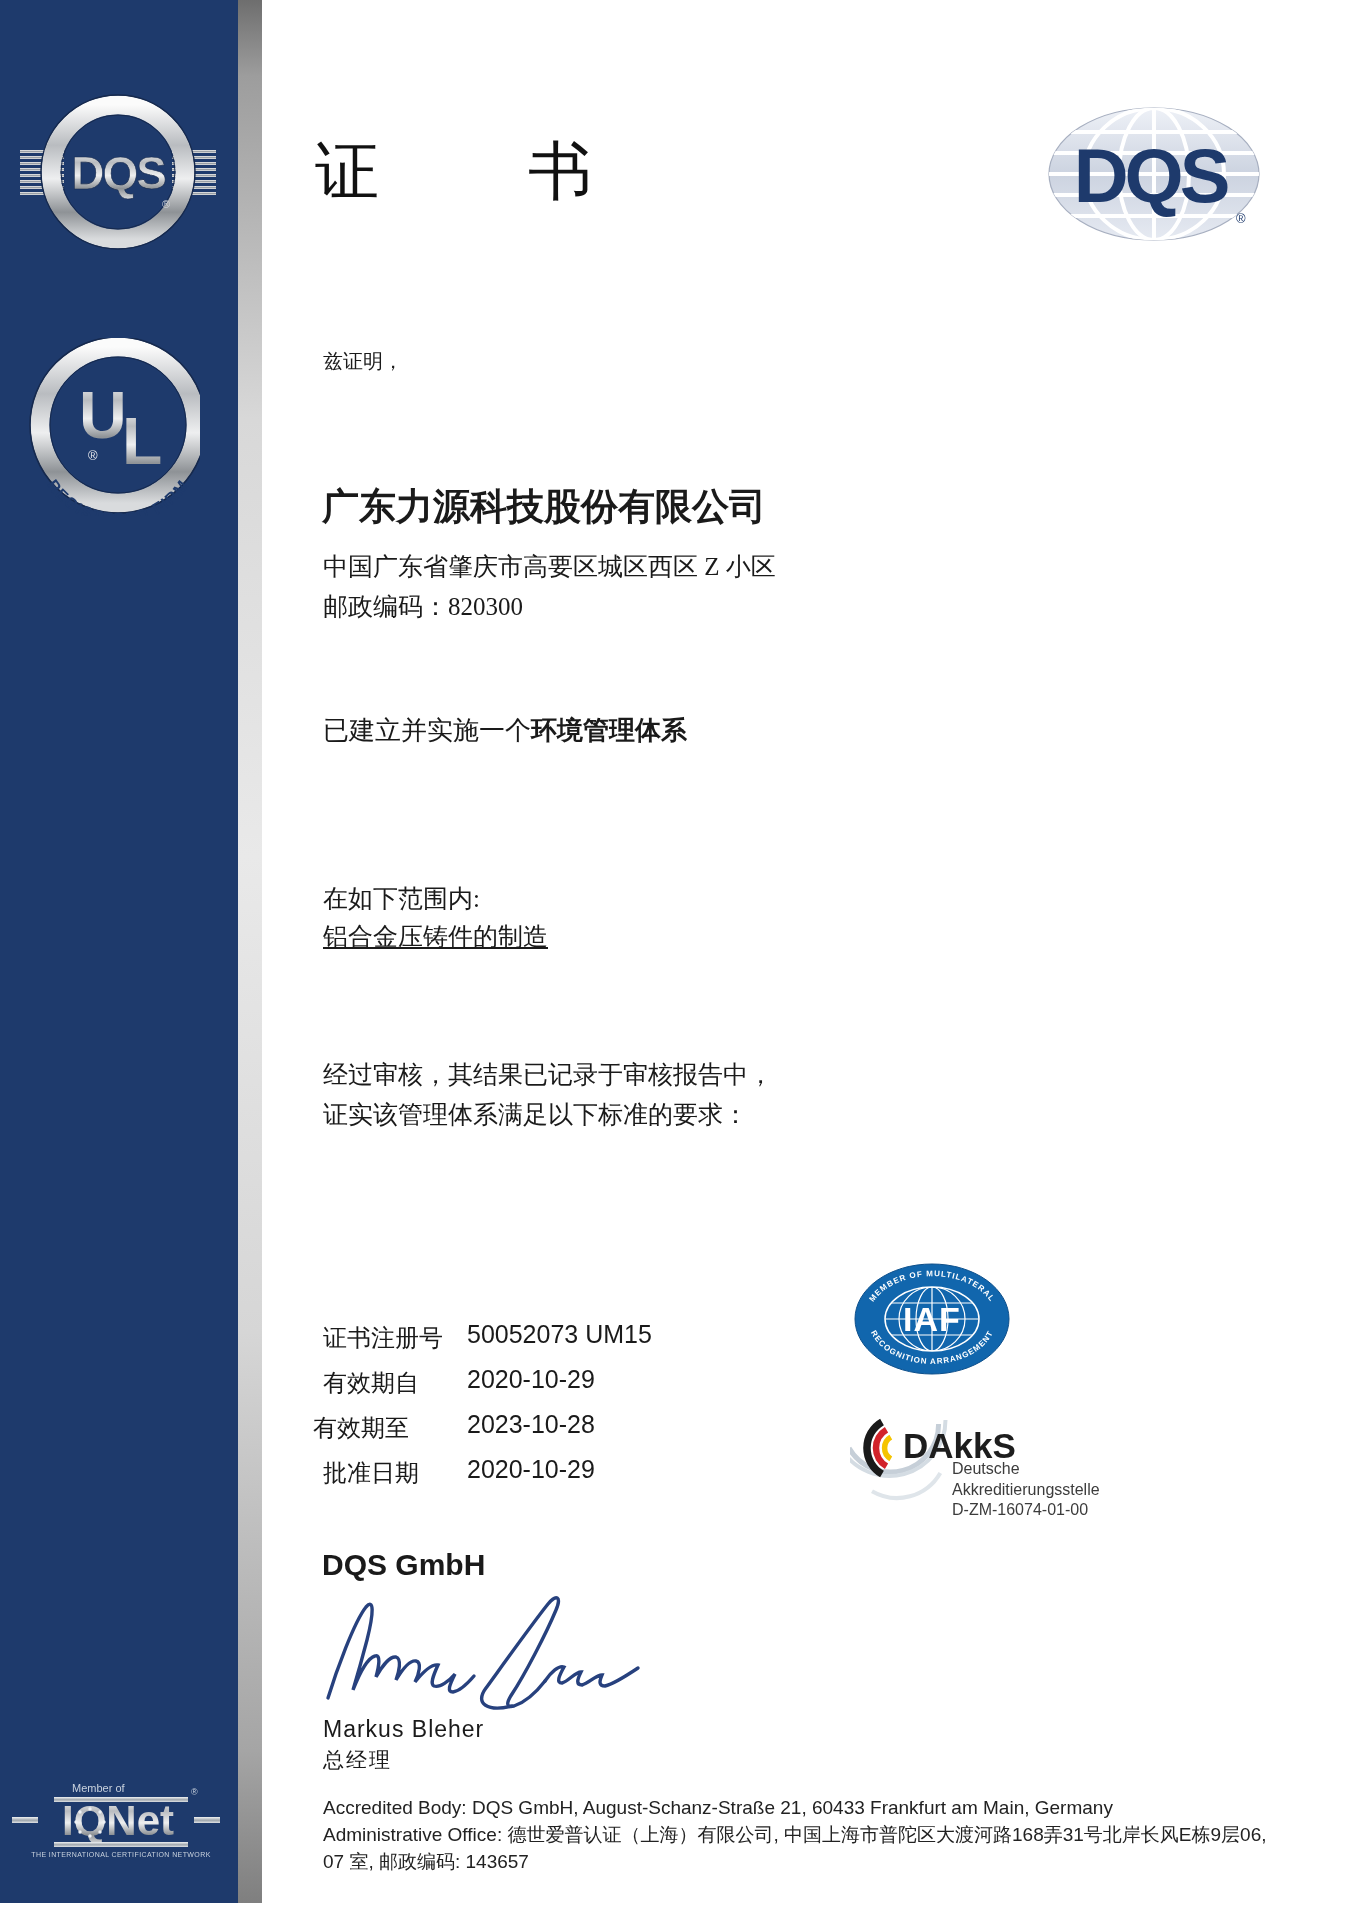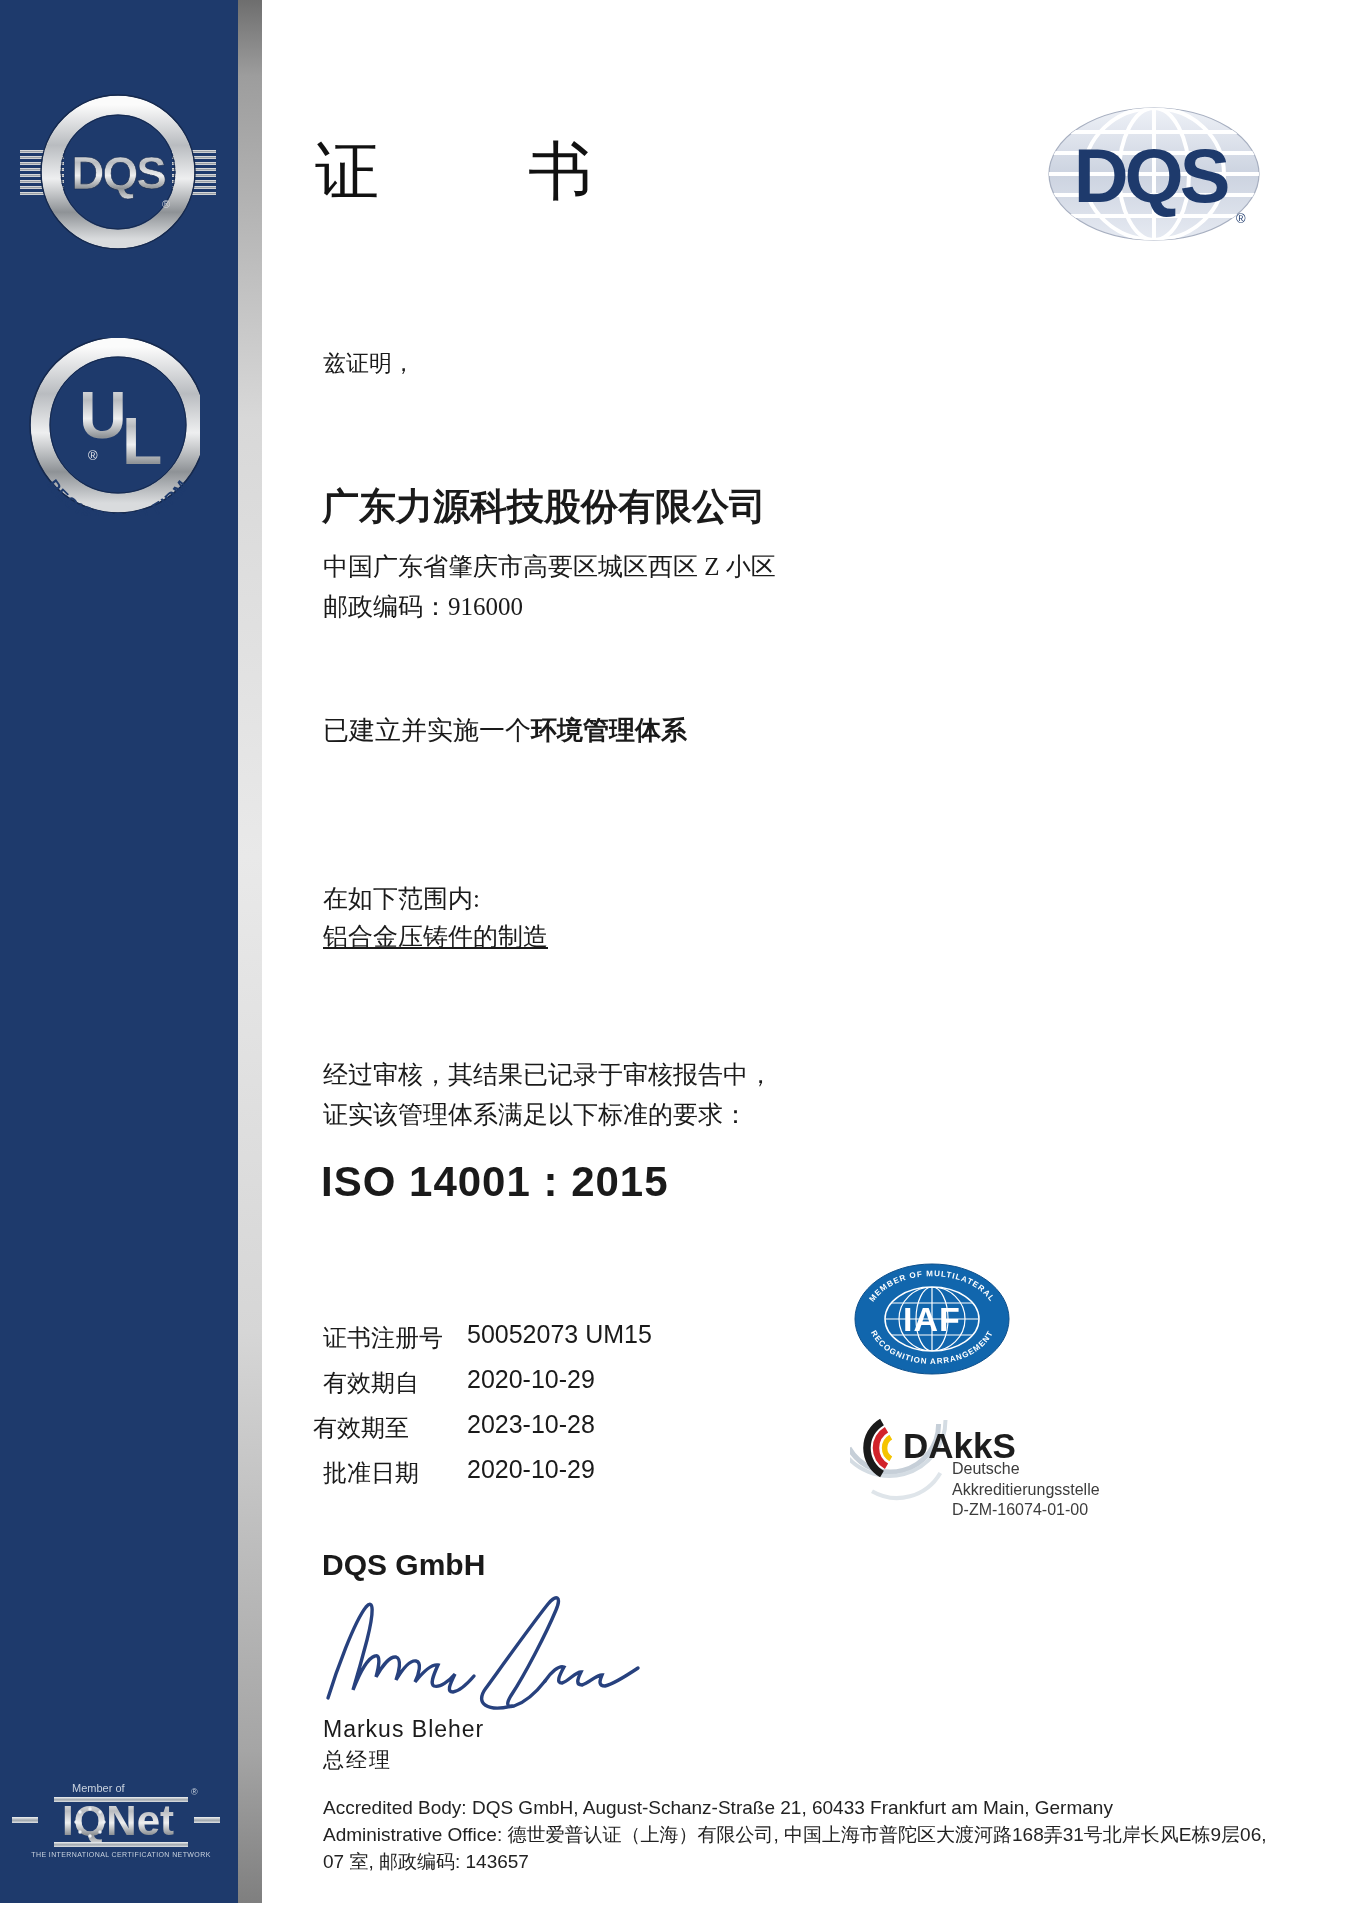--- a/index.html
+++ b/index.html
@@ -4,21 +4,21 @@
 <style>
   html,body{margin:0;padding:0;background:#fff;}
   #page{position:relative;width:1288px;height:1920px;background:#fff;overflow:hidden;
         font-family:"Liberation Serif","DejaVu Serif",serif;color:#1a1a1a;}
   .abs{position:absolute;}
   .sans{font-family:"Liberation Sans","DejaVu Sans",sans-serif;}
   #sidebar{left:0;top:0;width:238px;height:1903px;background:#1e3a6c;}
   #strip{left:238px;top:0;width:24px;height:1903px;
          background:linear-gradient(180deg,#6e6e6e 0%,#9d9d9d 4%,#d8d8d8 22%,#e9e9e9 45%,#d6d6d6 70%,#a5a5a5 92%,#7f7f7f 100%);}
   .cn-title{font-size:64px;color:#111;}
-  .small-cn{font-size:23px;}
+  .small-cn{font-size:20px;}
   .body-cn{font-size:25px;line-height:38px;}
   .company{font-size:37px;font-weight:bold;}
   .std{font-size:42px;font-weight:bold;letter-spacing:1px;}
   .detail-label{font-size:24px;}
   .detail-value{font-size:25px;font-family:"Liberation Sans","DejaVu Sans",sans-serif;}
   .footer-line{font-size:19px;line-height:27px;font-family:"Liberation Sans","DejaVu Sans",sans-serif;color:#222;}
   svg text{font-family:"Liberation Sans","DejaVu Sans",sans-serif;}
 </style>
 </head>
 <body>
@@ -141,33 +141,32 @@
       <line x1="0" y1="114" x2="220" y2="114"></line>
     </g>
     <text x="106" y="100" text-anchor="middle" font-size="76" font-weight="bold" letter-spacing="-4" fill="#1e3a6c">DQS</text>
     <text x="192" y="121" font-size="13" fill="#1e3a6c">®</text>
   </svg>
 
   <div class="abs small-cn" style="left:323px;top:348px;">兹证明，</div>
 
   <div class="abs company" style="left:322px;top:482px;">广东力源科技股份有限公司</div>
   <div class="abs body-cn" style="left:323px;top:548px;">中国广东省肇庆市高要区城区西区 Z 小区</div>
-  <div class="abs body-cn" style="left:323px;top:588px;">邮政编码：916000</div>
+  <div class="abs body-cn" style="left:323px;top:588px;">邮政编码：820300</div>
 
   <div class="abs body-cn" style="left:323px;top:712px;font-size:26px;">
     <span>已建立并实施一个</span><span style="font-weight:bold;">环境管理体系</span>
   </div>
 
   <div class="abs body-cn" style="left:323px;top:880px;">在如下范围内:</div>
   <div class="abs body-cn" style="left:323px;top:918px;text-decoration:underline;">铝合金压铸件的制造</div>
 
   <div class="abs body-cn" style="left:323px;top:1096px;">证实该管理体系满足以下标准的要求：</div>
   <div class="abs body-cn" style="left:323px;top:1056px;">经过审核，其结果已记录于审核报告中，</div>
 
-  <div class="abs std sans" style="left:321px;top:1158px;">ISO 14001 : 2015</div>
 
   <div>
     <div class="abs detail-label" style="left:323px;top:1322px;">证书注册号</div>
     <div class="abs detail-value" style="left:467px;top:1320px;">50052073 UM15</div>
 
     <div class="abs detail-label" style="left:323px;top:1367px;">有效期自</div>
     <div class="abs detail-value" style="left:467px;top:1365px;">2020-10-29</div>
 
     <div class="abs detail-label" style="left:313px;top:1412px;">有效期至</div>
     <div class="abs detail-value" style="left:467px;top:1410px;">2023-10-28</div>

